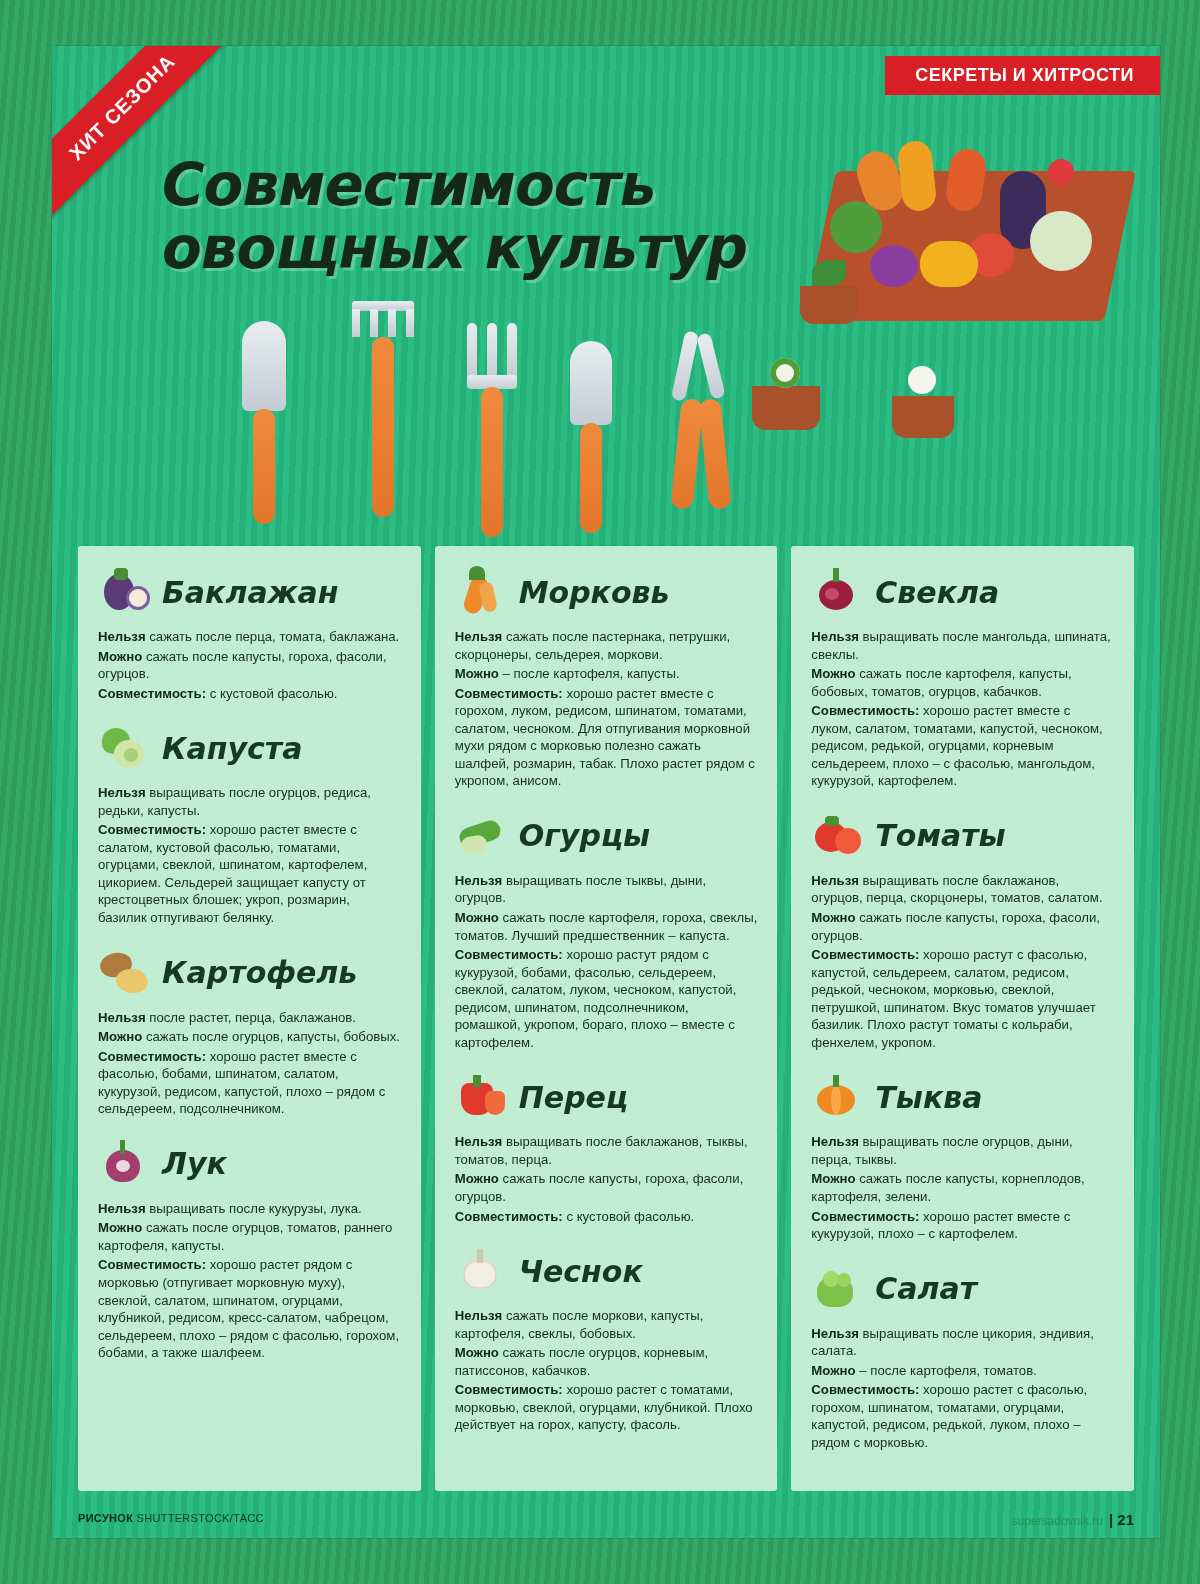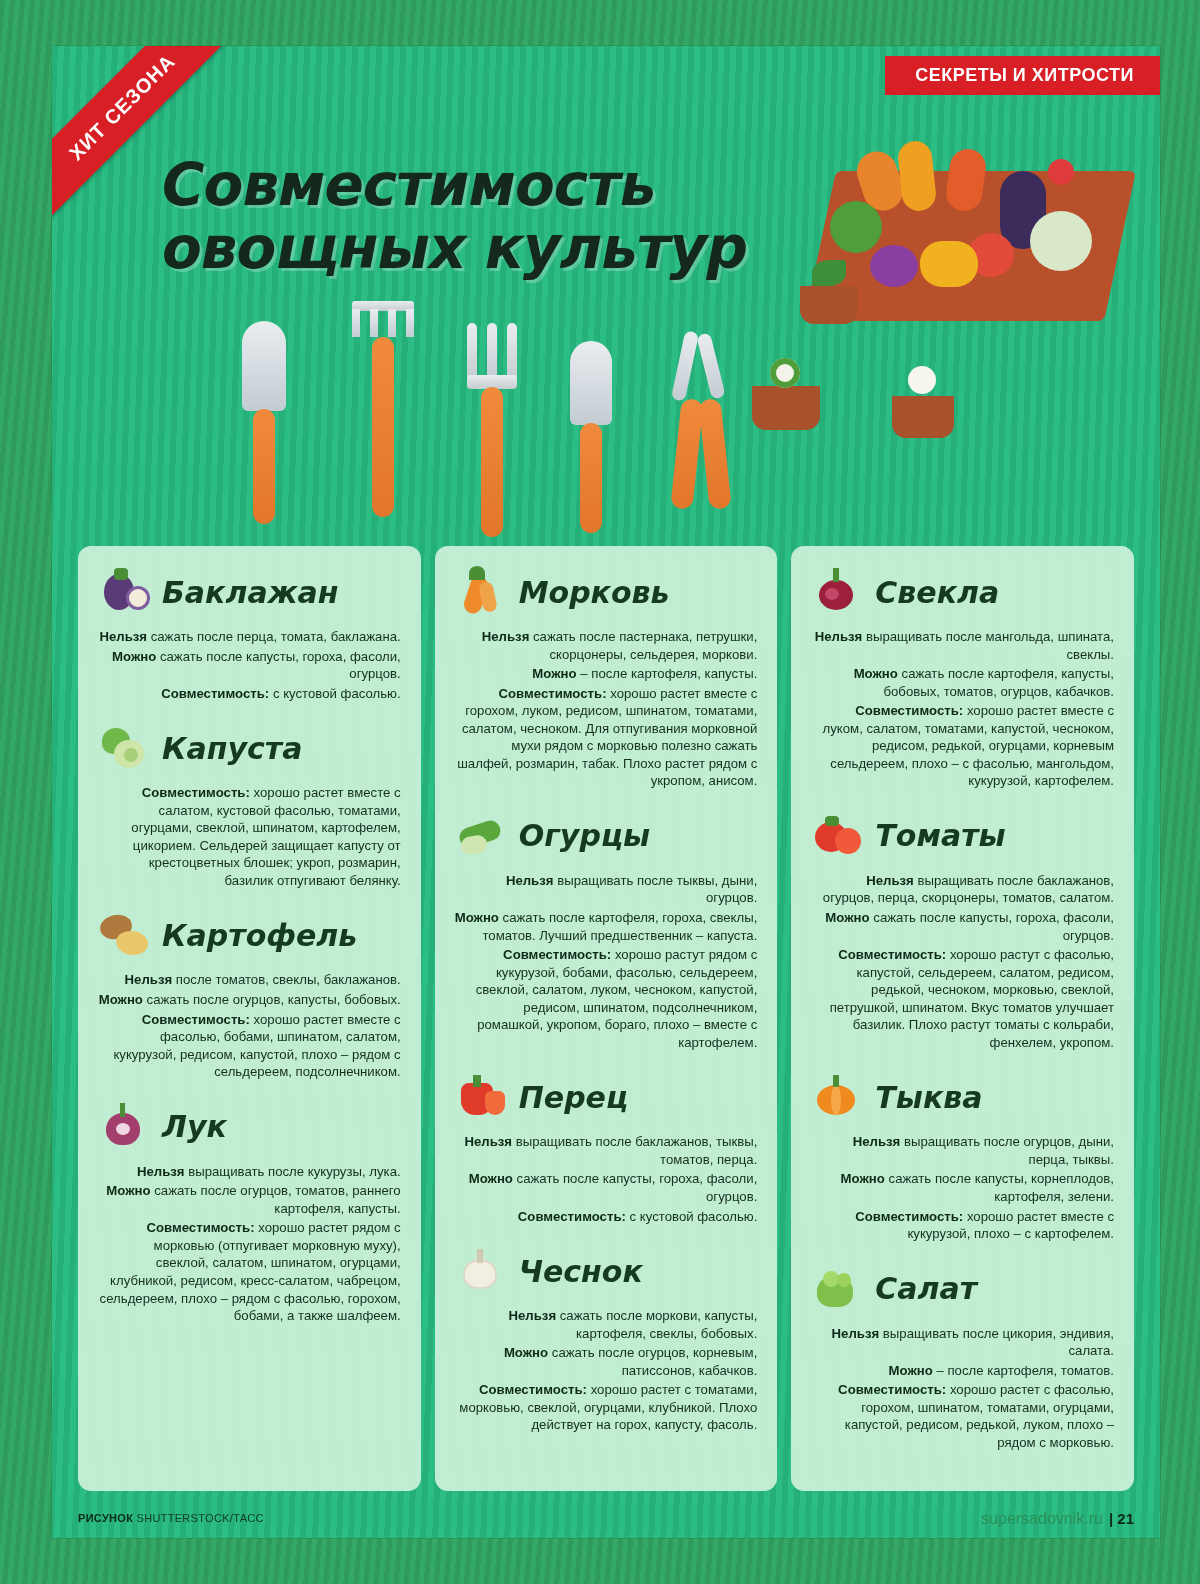--- a/index.html
+++ b/index.html
@@ -77,23 +77,22 @@
   .pot { position:absolute; border-radius: 0 0 14px 14px; background:#a8512a; }
   
   .columns {
     position: absolute; left: 26px; top: 500px;
     width: 1056px; height: 945px;
     display: flex; gap: 14px;
   }
   .col {
     flex: 1;
     background: rgba(214,245,222,0.88);
-    border-radius: 13px;
+    border-radius: 3px;
     padding: 18px 20px 6px 20px;
-    text-align: right;
   }
   .entry { margin-bottom: 18px; }
   .entry:last-child { margin-bottom: 0; }
   .entry-head {
     display: flex; align-items: center; gap: 10px;
     margin-bottom: 8px; height: 56px;
   }
   .veg-icon { width: 54px; height: 52px; position: relative; flex: 0 0 54px; }
   .entry-name {
     font-family: "DejaVu Sans", sans-serif;
@@ -110,21 +109,21 @@
   
   .footer-left {
     position: absolute; left: 26px; bottom: 14px;
     font-size: 11px; color: #123a1f; letter-spacing: 0.3px;
   }
   .footer-left b { color: #0d2a15; text-align: center; }
   .footer-right {
     position: absolute; right: 26px; bottom: 10px;
     font-size: 15px; color: #0d2a15; font-weight: bold;
   }
-  .footer-right .site { color: #2a8f56; font-weight: normal; font-size: 16px; margin-right: 6px; }
+  .footer-right .site { color: #2a8f56; font-weight: normal; font-size: 12px; margin-right: 6px; }
 </style>
 </head>
 <body>
 
 <div class="page-bg"></div>
 
 <div class="poster">
 
   <div class="ribbon">
     <span>ХИТ СЕЗОНА</span>
@@ -211,32 +210,33 @@
 
       <div class="entry">
         <div class="entry-head">
           <div class="veg-icon">
             <div style="position:absolute;left:4px;top:6px;width:28px;height:26px;background:#6fb84a;border-radius:50% 50% 40% 40%;"></div>
             <div style="position:absolute;left:16px;top:18px;width:30px;height:28px;background:#cfe6a8;border-radius:50%;"></div>
             <div style="position:absolute;left:26px;top:26px;width:14px;height:14px;background:#a8cf7a;border-radius:50%;"></div>
           </div>
           <div class="entry-name">Капуста</div>
         </div>
+        <div class="line"><b>Нельзя</b> <span>выращивать после огурцов, редиса, редьки, капусты.</span></div>
         <div class="line"><b class="lbl-green">Совместимость:</b> <span>хорошо растет вместе с салатом, кустовой фасолью, томатами, огурцами, свеклой, шпинатом, картофелем, цикорием. Сельдерей защищает капусту от крестоцветных блошек; укроп, розмарин, базилик отпугивают белянку.</span></div>
       </div>
 
       <div class="entry">
         <div class="entry-head">
           <div class="veg-icon">
             <div style="position:absolute;left:2px;top:6px;width:32px;height:24px;background:#b07a3f;border-radius:50%;transform:rotate(-12deg);"></div>
             <div style="position:absolute;left:18px;top:22px;width:32px;height:24px;background:#e8c86a;border-radius:50%;transform:rotate(8deg);"></div>
           </div>
           <div class="entry-name">Картофель</div>
         </div>
-        <div class="line"><b>Нельзя</b> <span>после томатов, свеклы, баклажанов.</span></div>
+        <div class="line"><b>Нельзя</b> <span>после растет, перца, баклажанов.</span></div>
         <div class="line"><b>Можно</b> <span>сажать после огурцов, капусты, бобовых.</span></div>
         <div class="line"><b class="lbl-green">Совместимость:</b> <span>хорошо растет вместе с фасолью, бобами, шпинатом, салатом, кукурузой, редисом, капустой, плохо – рядом с сельдереем, подсолнечником.</span></div>
       </div>
 
       <div class="entry">
         <div class="entry-head">
           <div class="veg-icon">
             <div style="position:absolute;left:8px;top:12px;width:34px;height:32px;background:#a33f6d;border-radius:50% 50% 45% 45%;"></div>
             <div style="position:absolute;left:18px;top:22px;width:14px;height:12px;background:#f0d6e2;border-radius:50%;"></div>
             <div style="position:absolute;left:22px;top:2px;width:5px;height:14px;background:#4a8f35;"></div>

